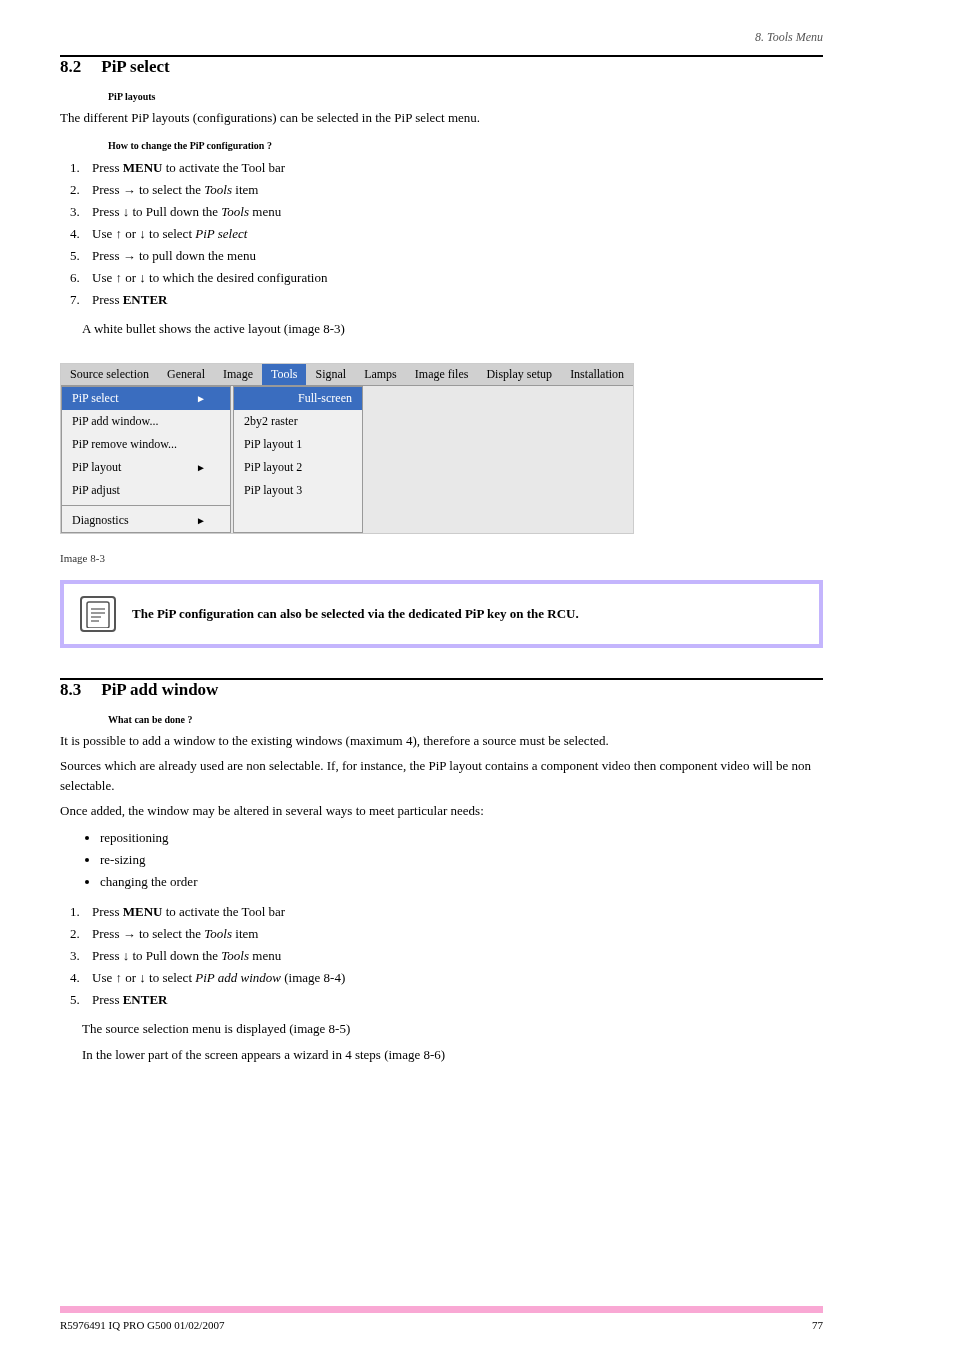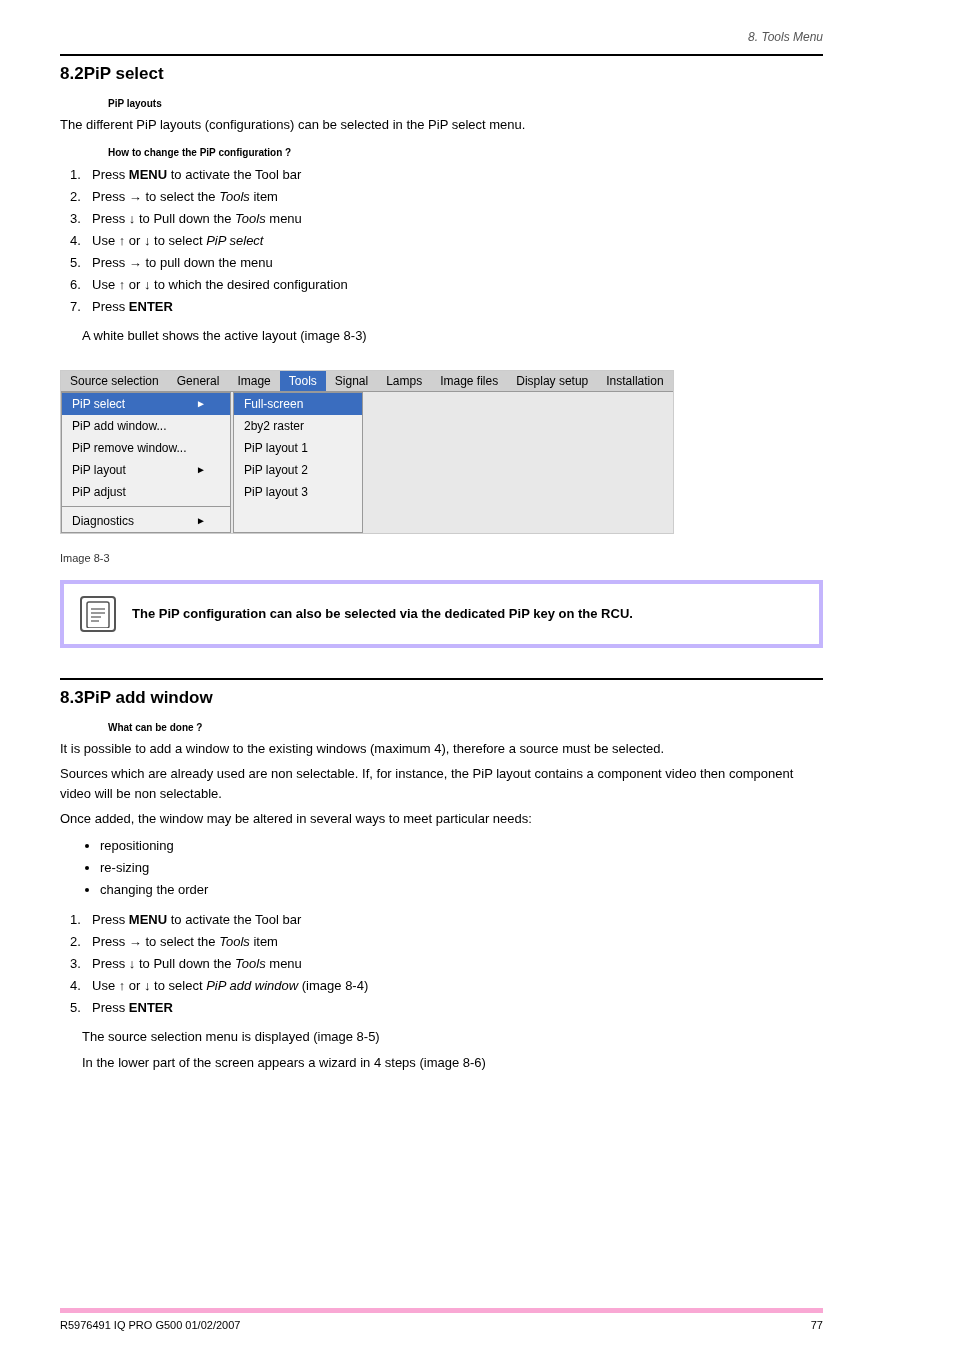--- a/index.html
+++ b/index.html
@@ -11,38 +11,38 @@
       width: 954px;
       min-height: 1351px;
       padding: 0;
     }
 
     .page-container {
       width: 883px;
       min-height: 1351px;
       padding: 30px 60px 40px 60px;
       position: relative;
+      font-family: Liberation Serif, serif;
     }
 
     .page-header-right {
       text-align: right;
       font-size: 12px;
       color: #555;
       margin-bottom: 10px;
       font-style: italic;
     }
 
     
     .section-heading {
       border-top: 2px solid #000;
-      padding-top: 8px;
       margin-bottom: 14px;
       display: flex;
       align-items: baseline;
-      gap: 0;
+      gap: 20px;
     }
 
     .section-number {
       font-size: 17px;
       font-weight: bold;
     }
 
     .section-title {
       font-size: 17px;
       font-weight: bold;
@@ -204,32 +204,33 @@
       margin-left: 2px;
     }
 
     .sub-item {
       padding: 4px 10px;
     }
 
     .sub-item.highlighted {
       background: #3a6dbf;
       color: #fff;
+      text-align: right;
     }
 
     
     .page-footer {
       position: absolute;
       bottom: 20px;
       left: 60px;
       right: 60px;
       display: flex;
       justify-content: space-between;
       align-items: center;
-      border-top: 5px solid #f9a8d4;
+      border-top: 7px solid #f9a8d4;
       padding-top: 6px;
       font-size: 11px;
     }
 
     b, strong {
       font-weight: bold;
     }
 
     em {
       font-style: italic;

